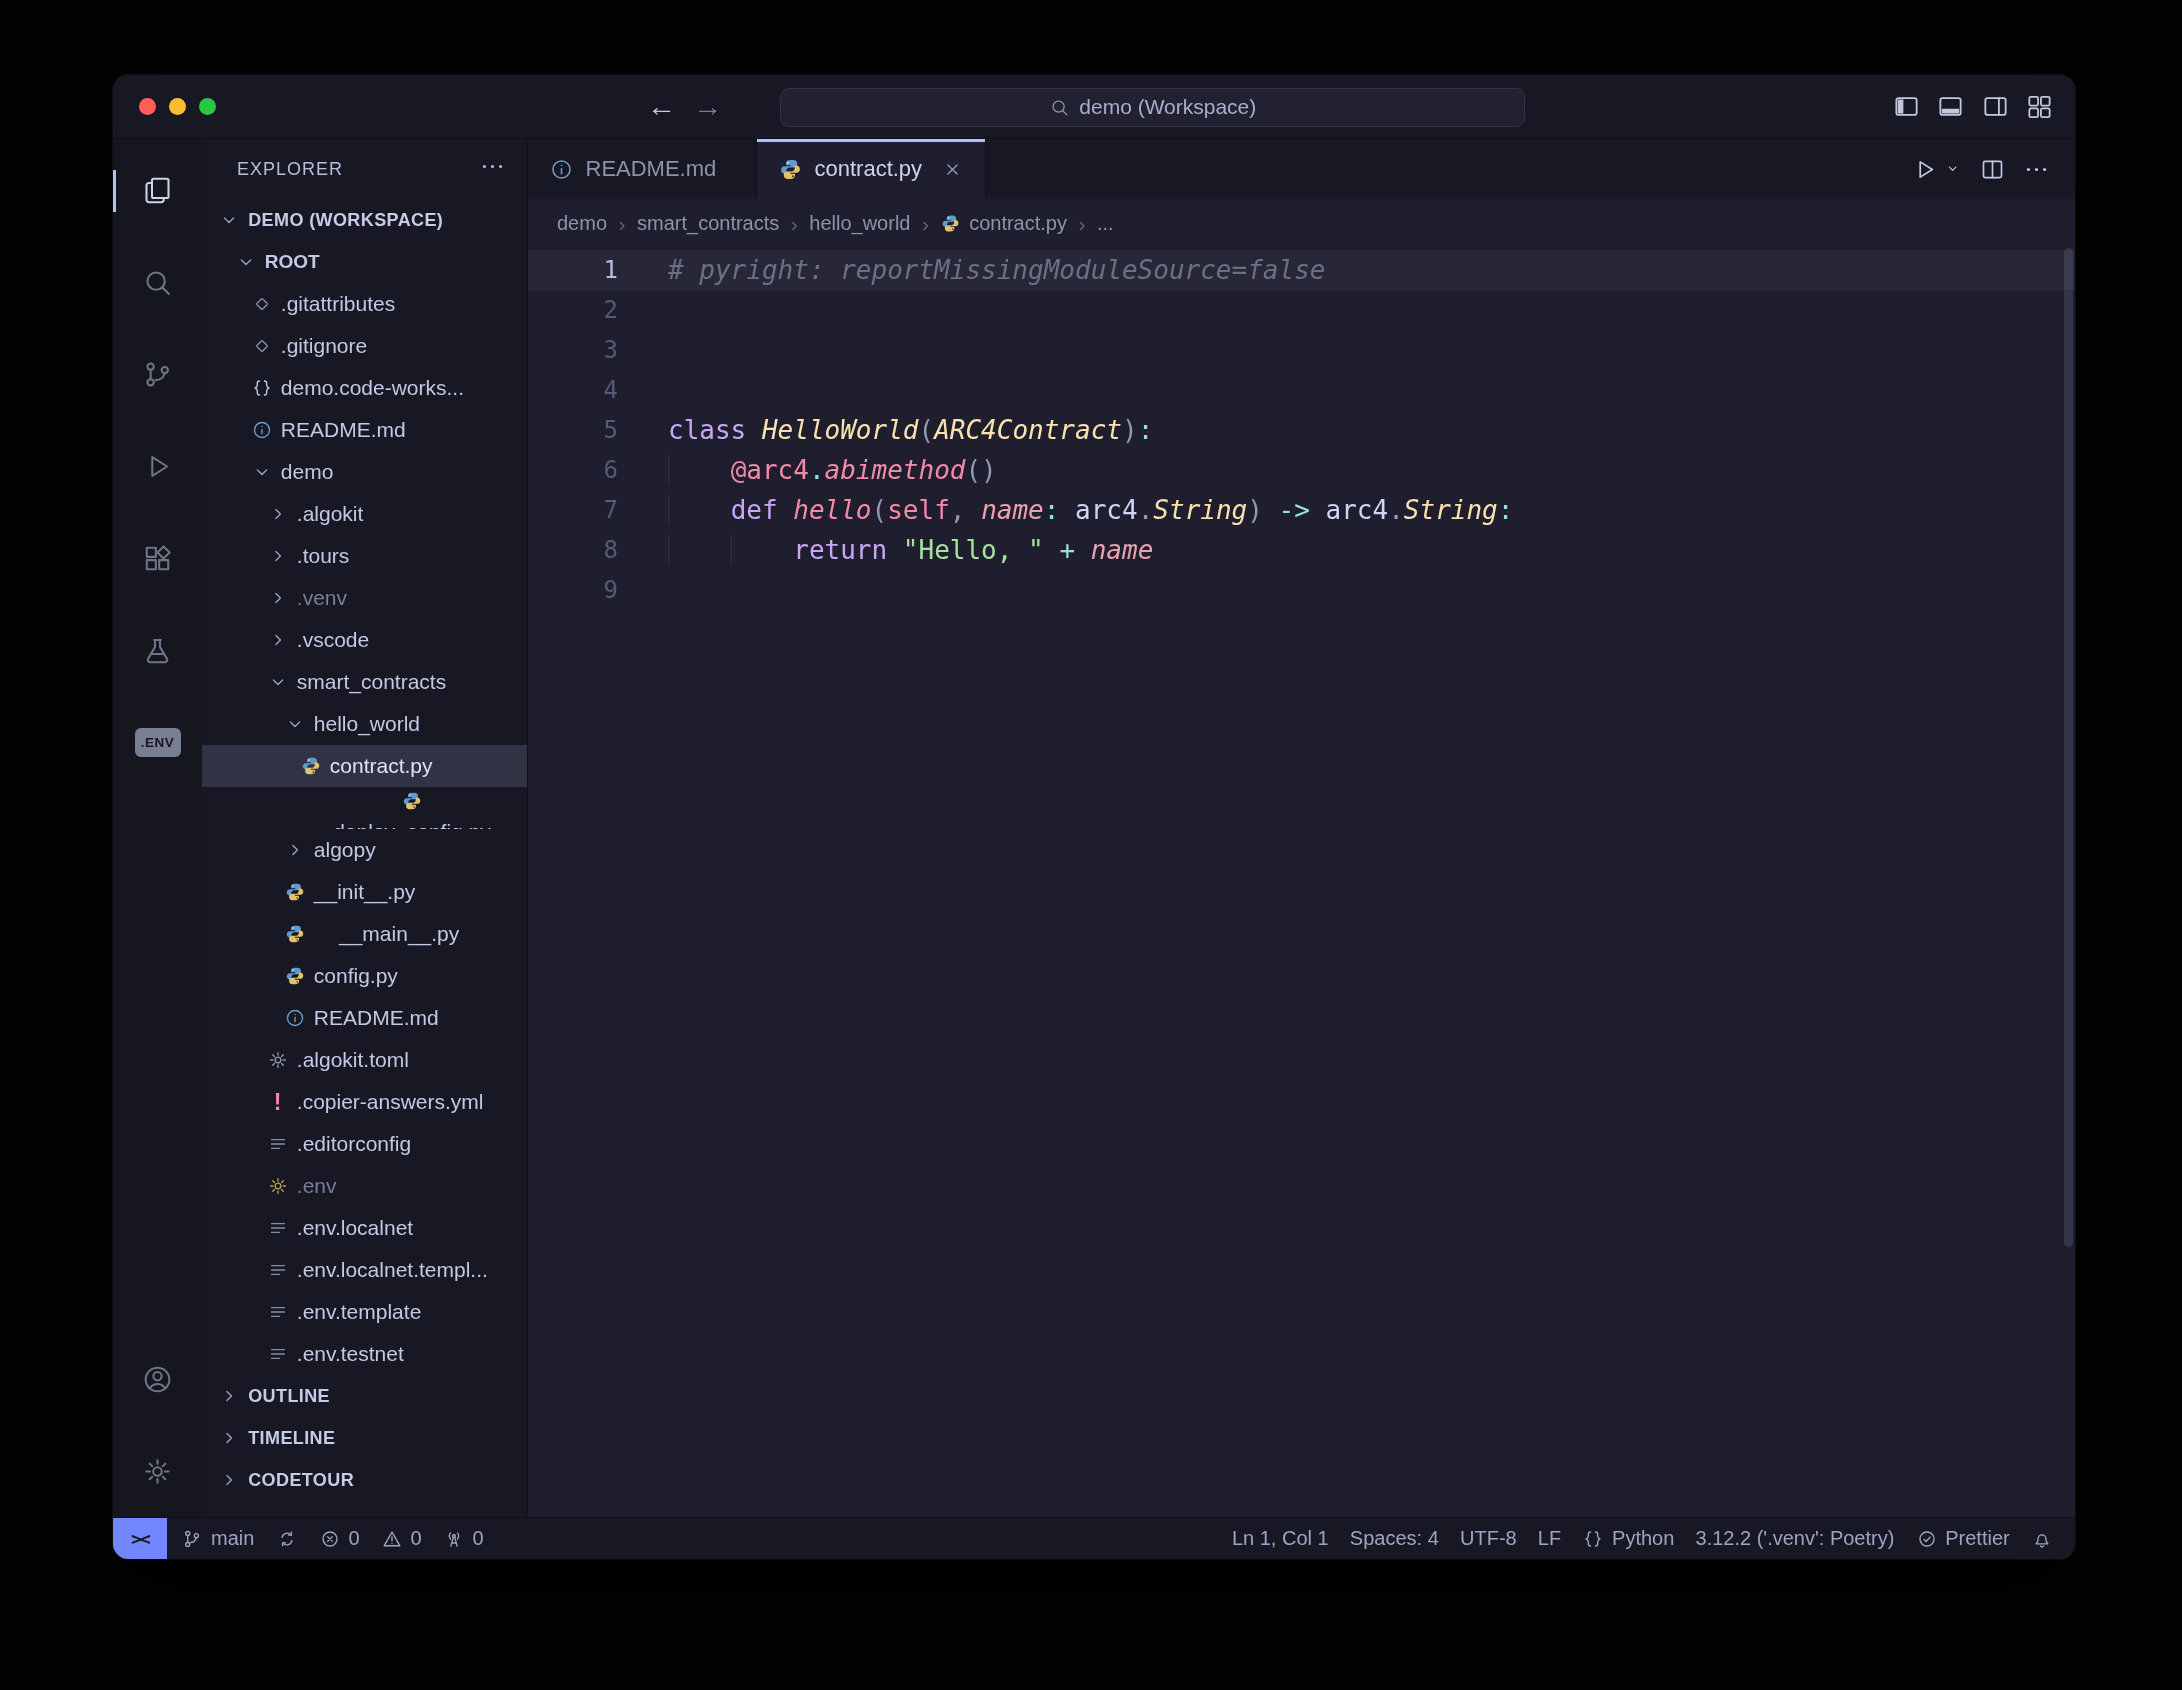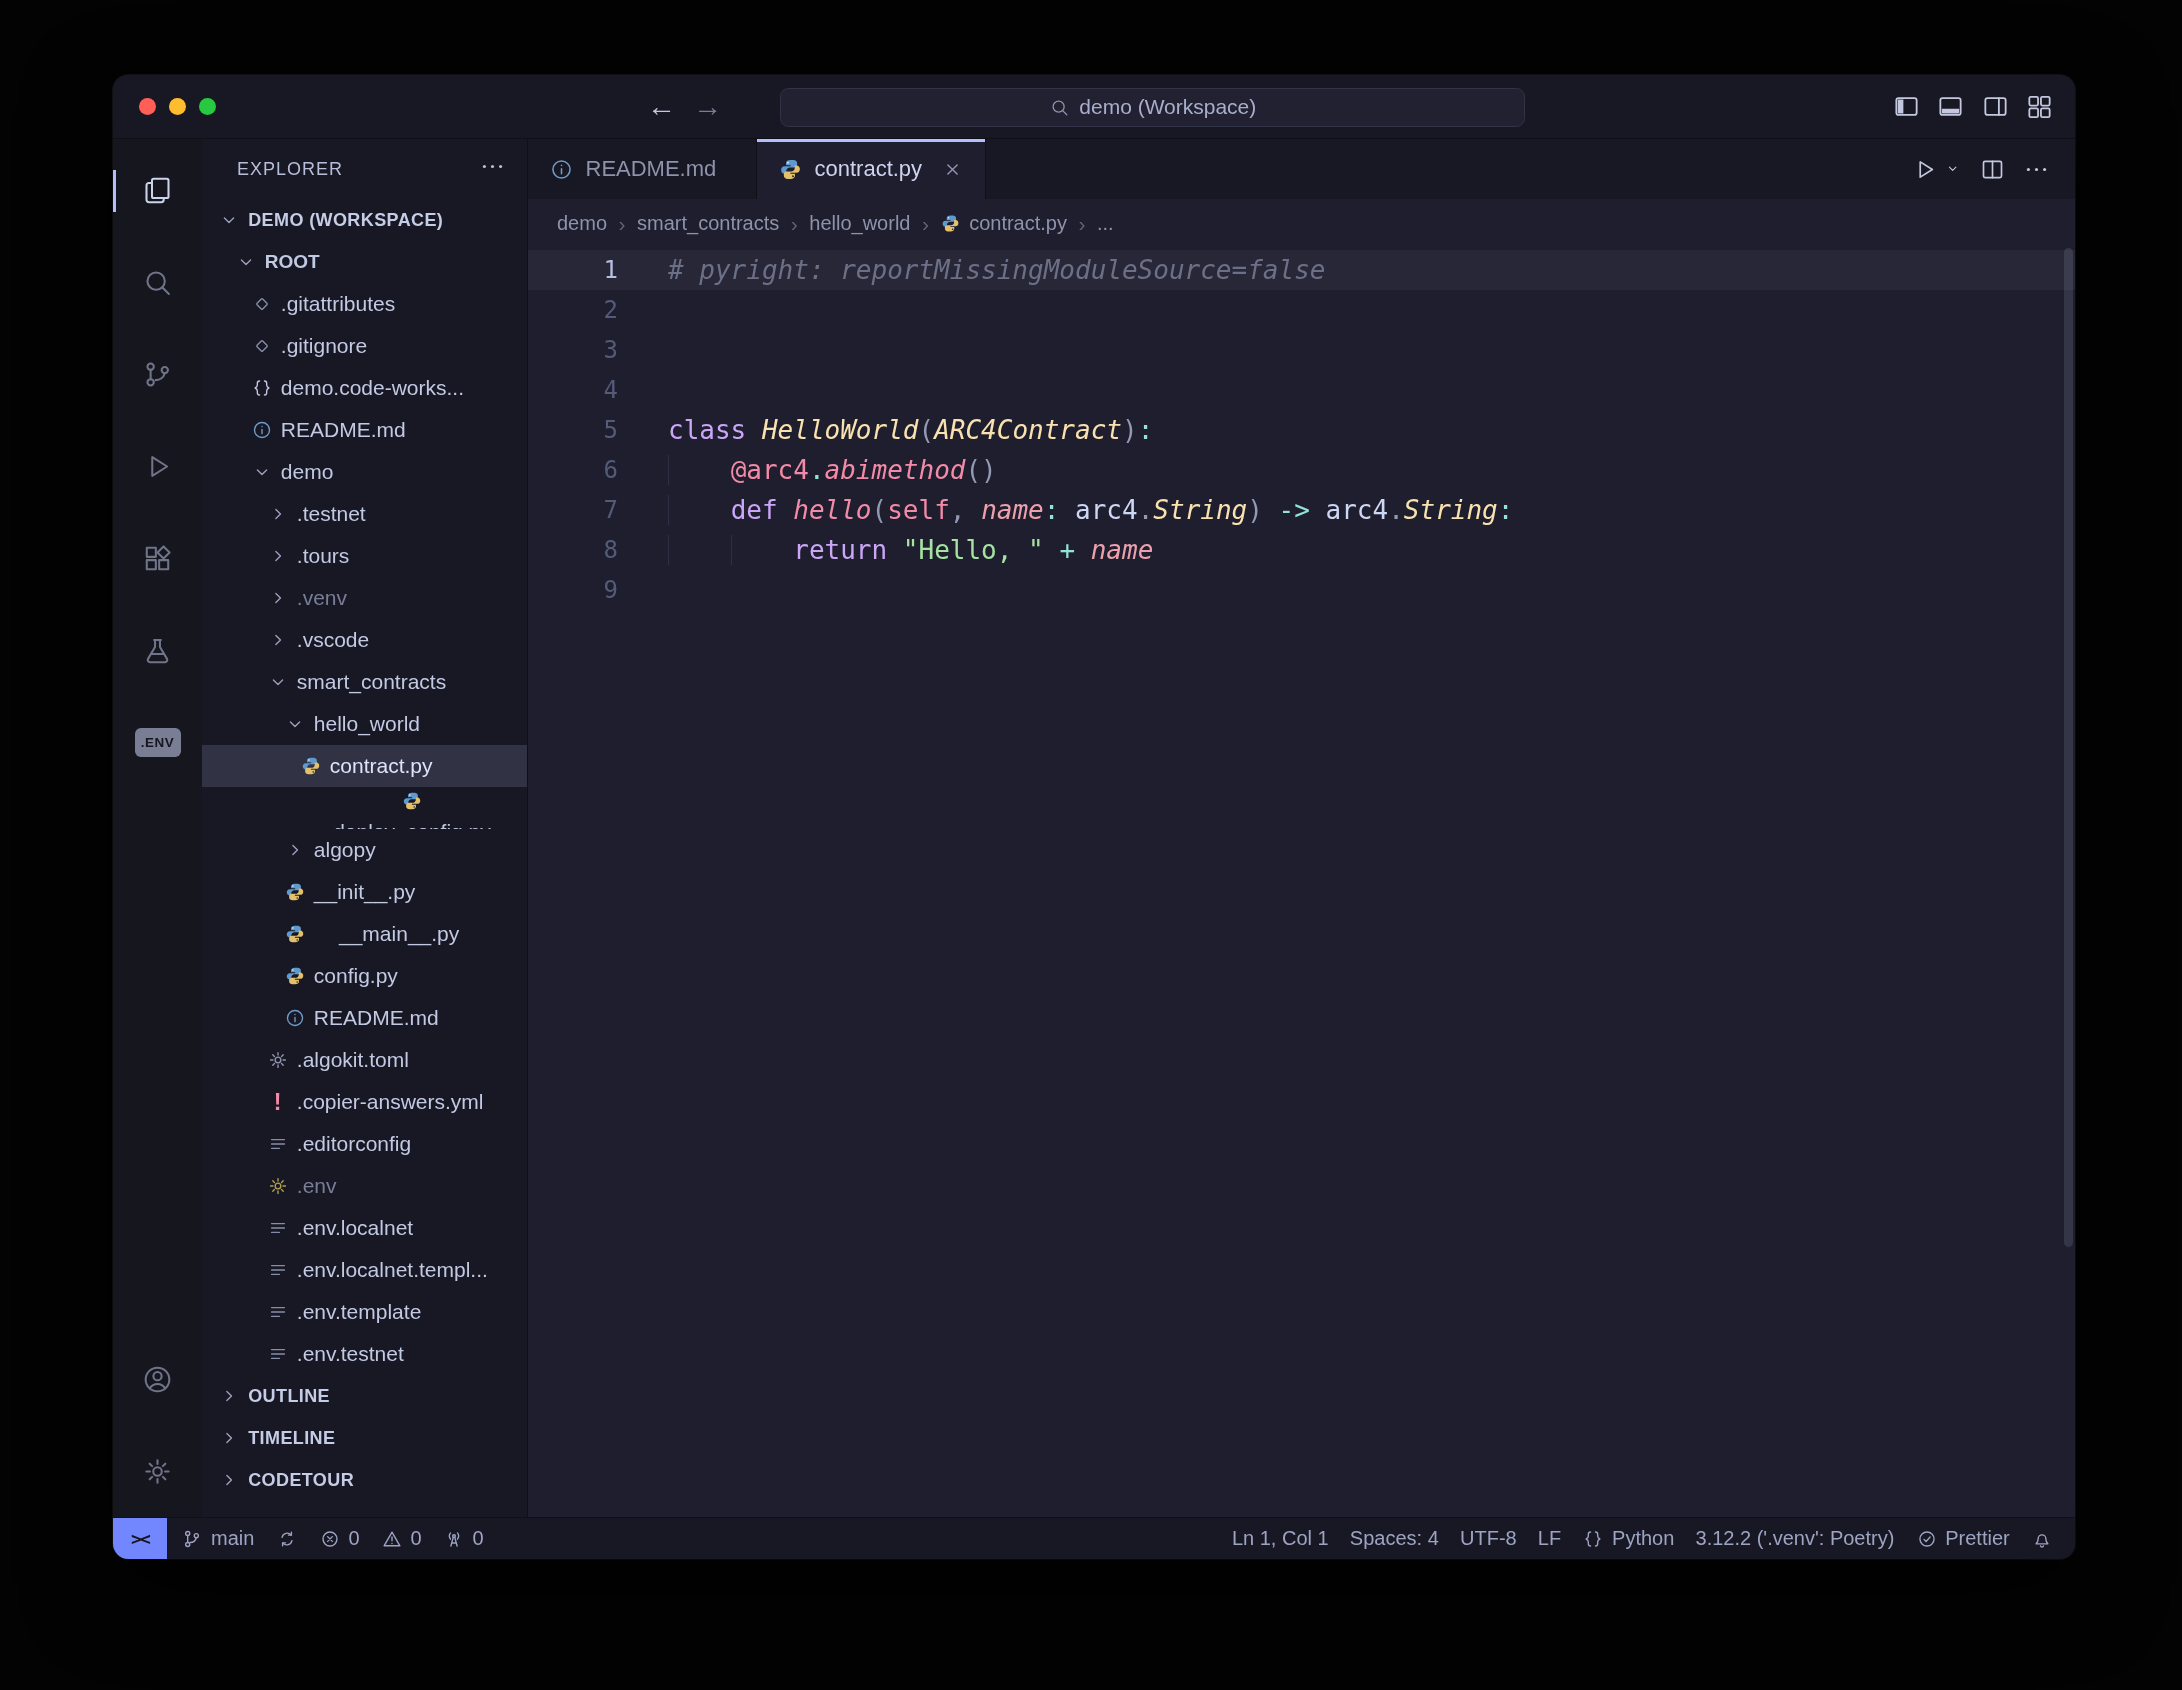--- a/index.html
+++ b/index.html
@@ -326,21 +326,21 @@
               <span>demo</span>
             </div>
             <div class="tree-row" style="padding-left: 62px;">
               <span class="slot">
                 <span class="icn chev">
                   <svg viewBox="0 0 24 24">
                     <path d="M9.7 7l5 5-5 5"></path>
                   </svg>
                 </span>
               </span>
-              <span>.testnet</span>
+              <span>.algokit</span>
             </div>
             <div class="tree-row" style="padding-left: 62px;">
               <span class="slot">
                 <span class="icn chev">
                   <svg viewBox="0 0 24 24">
                     <path d="M9.7 7l5 5-5 5"></path>
                   </svg>
                 </span>
               </span>
               <span>.tours</span>

